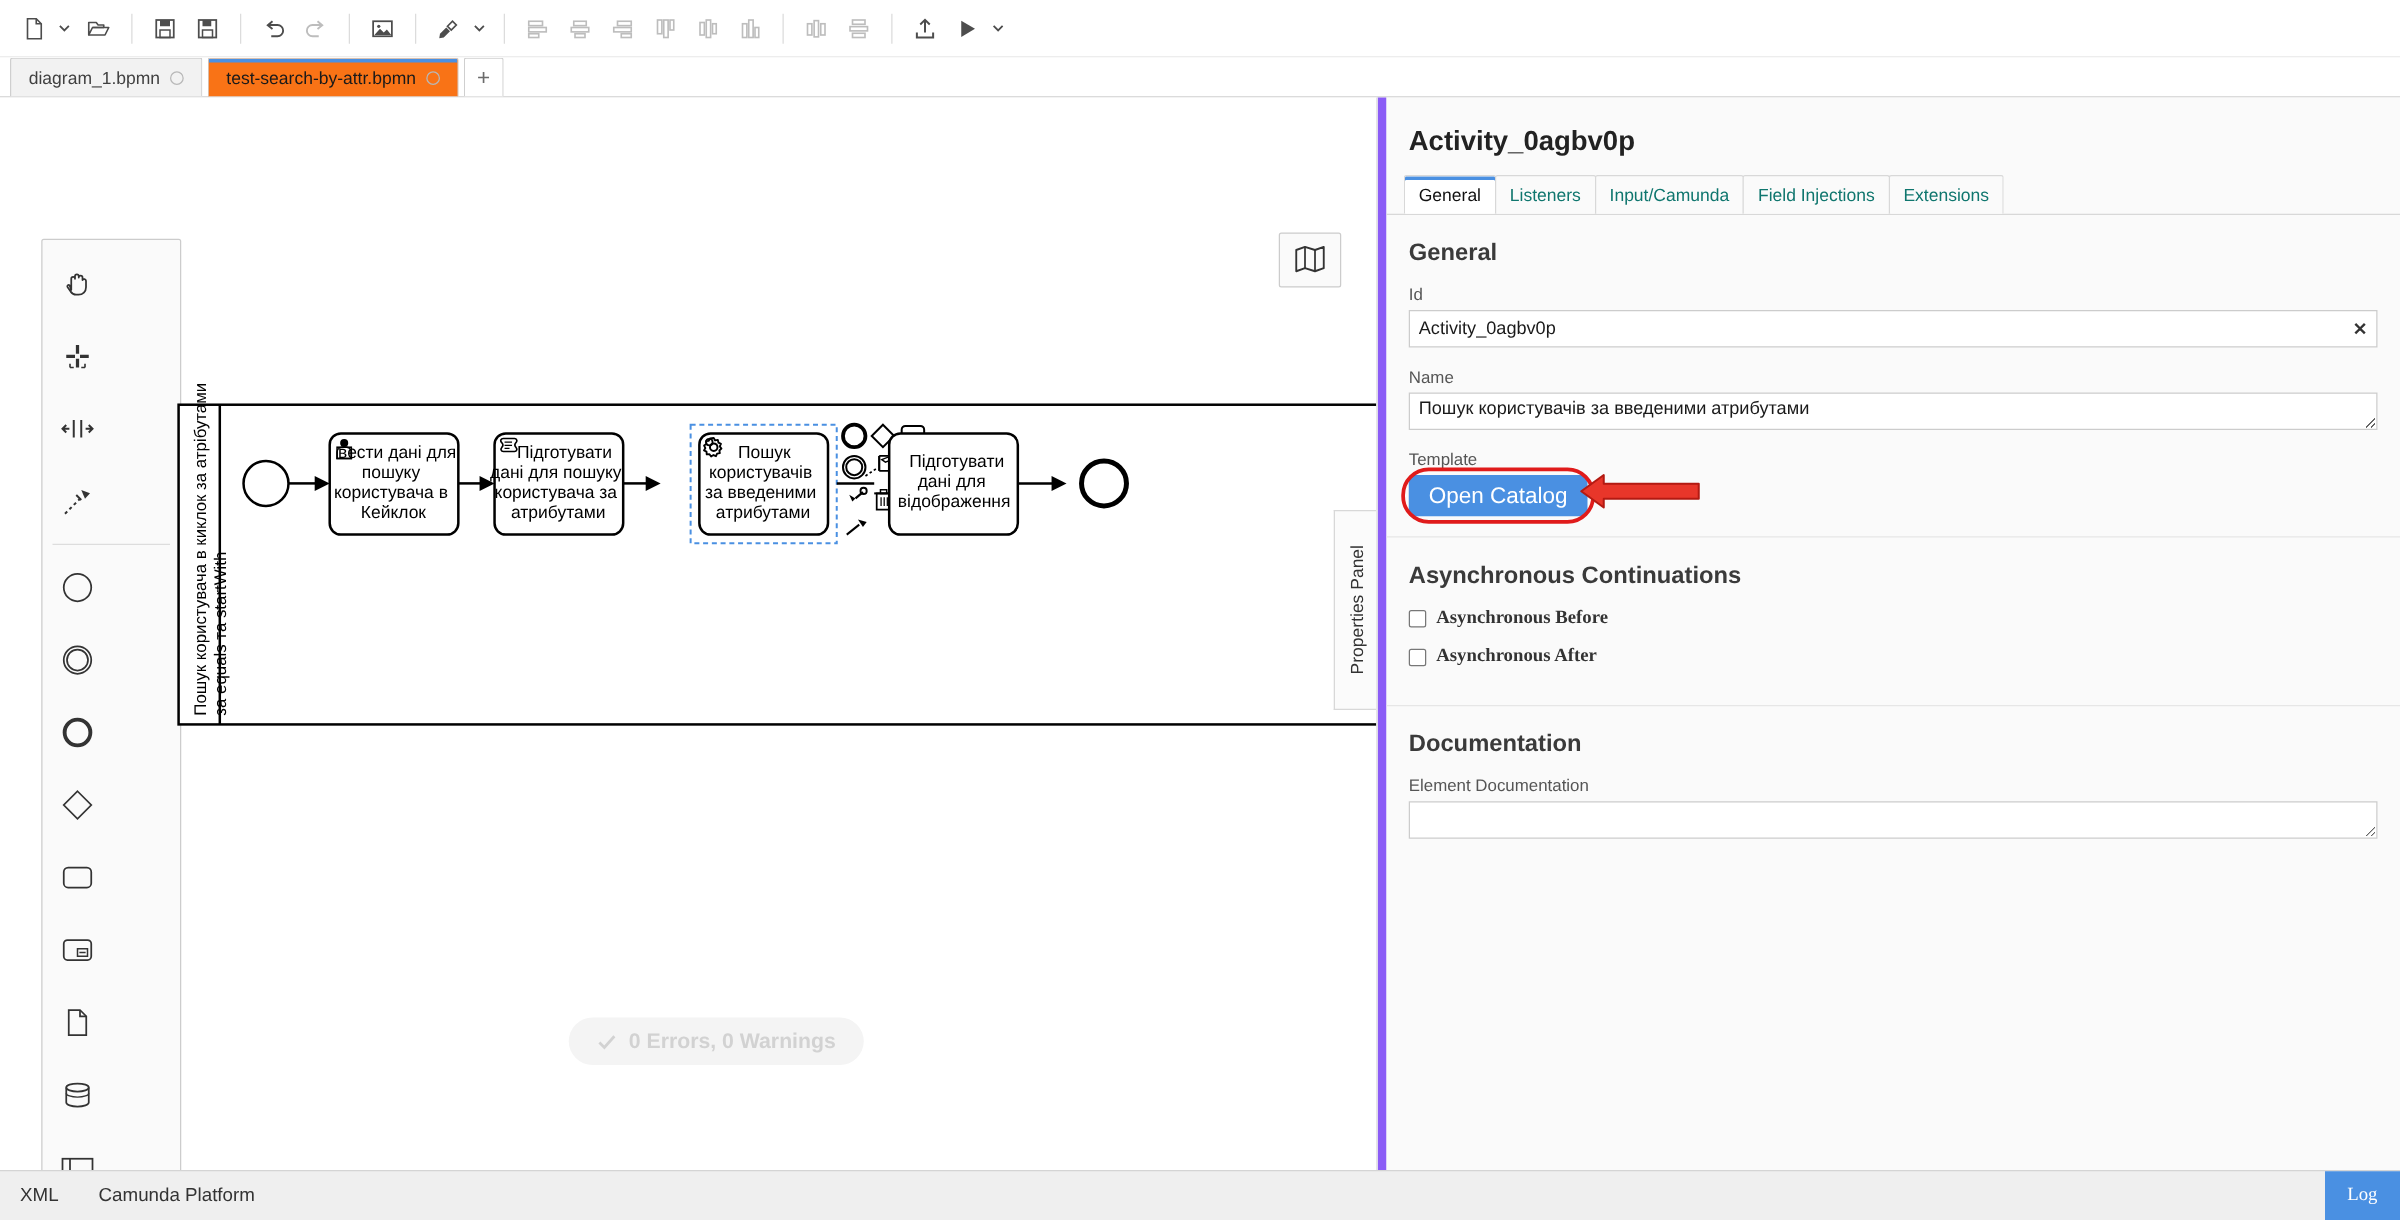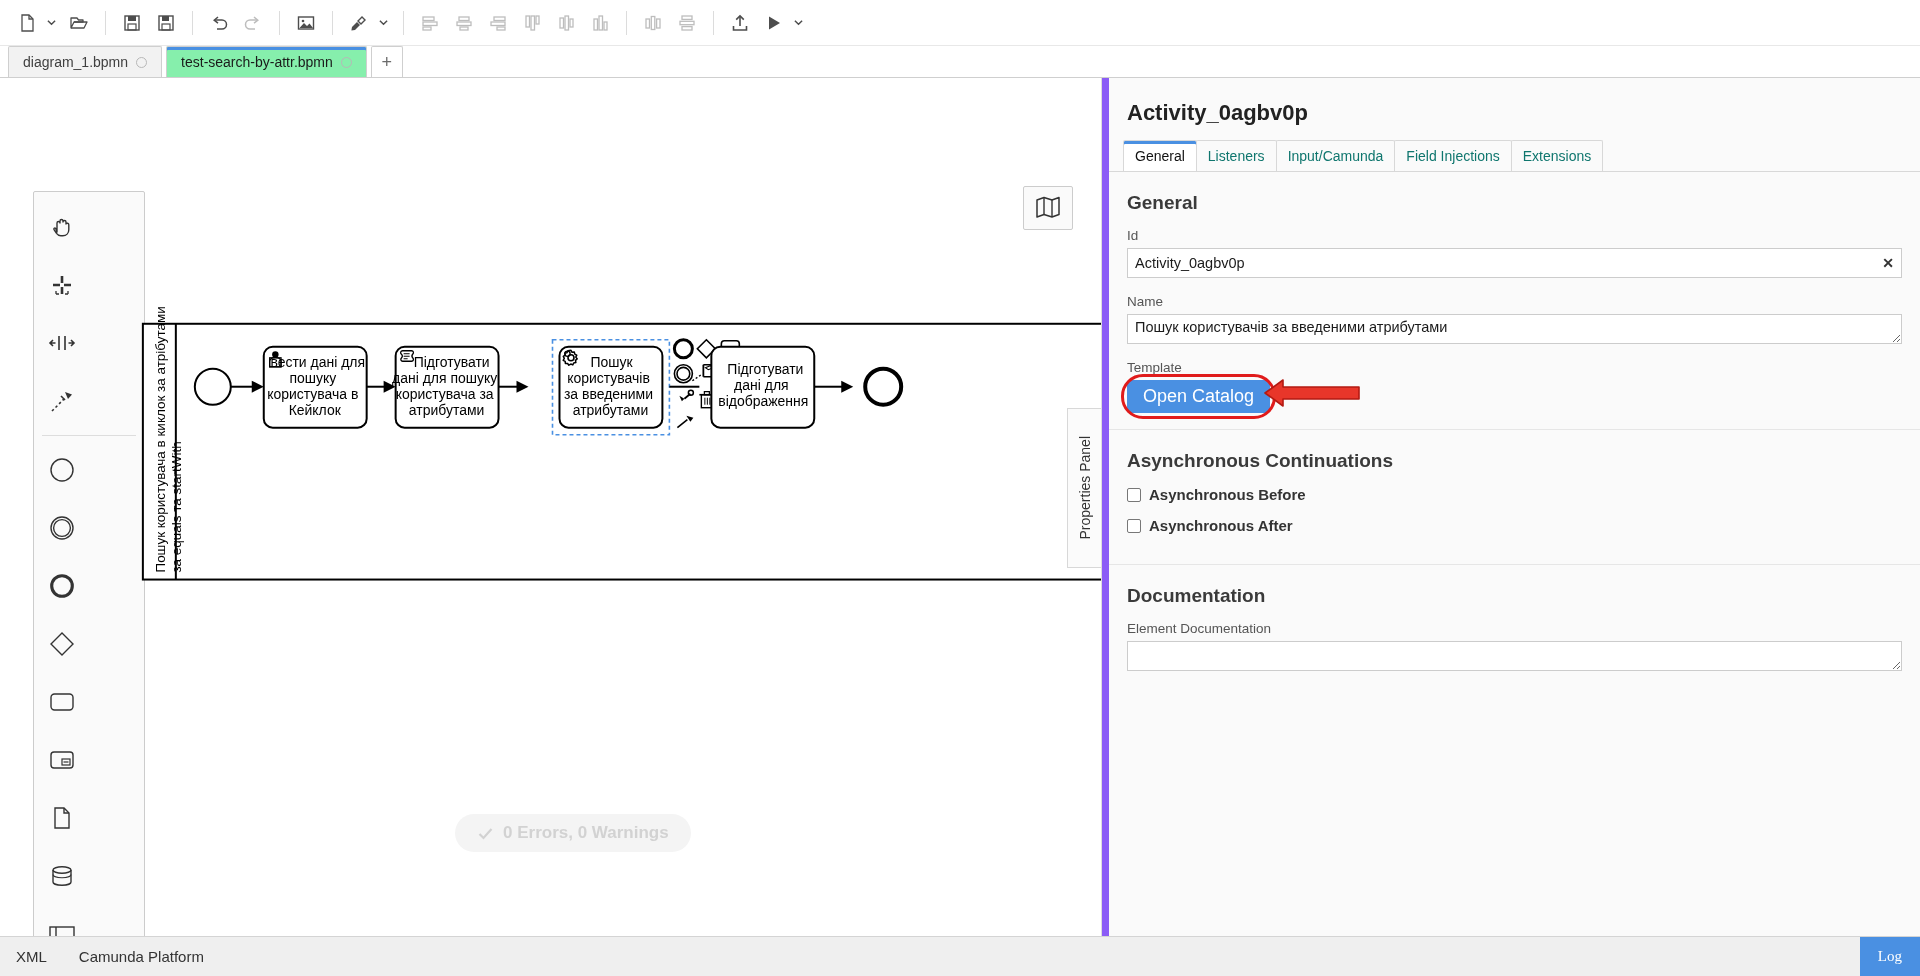--- a/index.html
+++ b/index.html
@@ -57,21 +57,21 @@
     color: #404040;
     background: #f2f2f2;
     border: 1px solid #cfcfcf;
     border-bottom: none;
     margin-right: 4px;
     cursor: pointer;
     position: relative;
     border-radius: 2px 2px 0 0;
   }
   .tab.active {
-    background: #86efac;
+    background: #f97316;
     color: #1a1a1a;
     border-color: #cfcfcf;
     box-shadow: inset 0 3px 0 0 #4a90e2;
     z-index: 2;
   }
   .tab .dirty-dot {
     width: 11px; height: 11px;
     border: 1px solid #b8b8b8;
     border-radius: 50%;
     display: inline-block;
@@ -242,21 +242,21 @@
     font-family: "Liberation Sans", sans-serif;
     outline: none;
     appearance: none; -webkit-appearance: none;
     border-radius: 0;
   }
   .pselect-wrap { position: relative; }
   .pselect-wrap .chev {
     position: absolute; right: 10px; top: 50%; transform: translateY(-50%);
     pointer-events: none; color:#333;
   }
-  .pcheckrow { display: flex; align-items: center; gap: 8px; margin-bottom: 14px; }
+  .pcheckrow { display: flex; align-items: center; gap: 8px; margin-bottom: 14px; font-family: Liberation Serif, serif; }
   .pcheck {
     width: 14px; height: 14px;
     border: 1px solid #777;
     background: #fff;
     flex: 0 0 auto;
     border-radius: 2px;
     cursor: pointer;
   }
   .pcheck-label { font-size: 15px; font-weight: bold; color: #333; cursor: pointer; }
 

